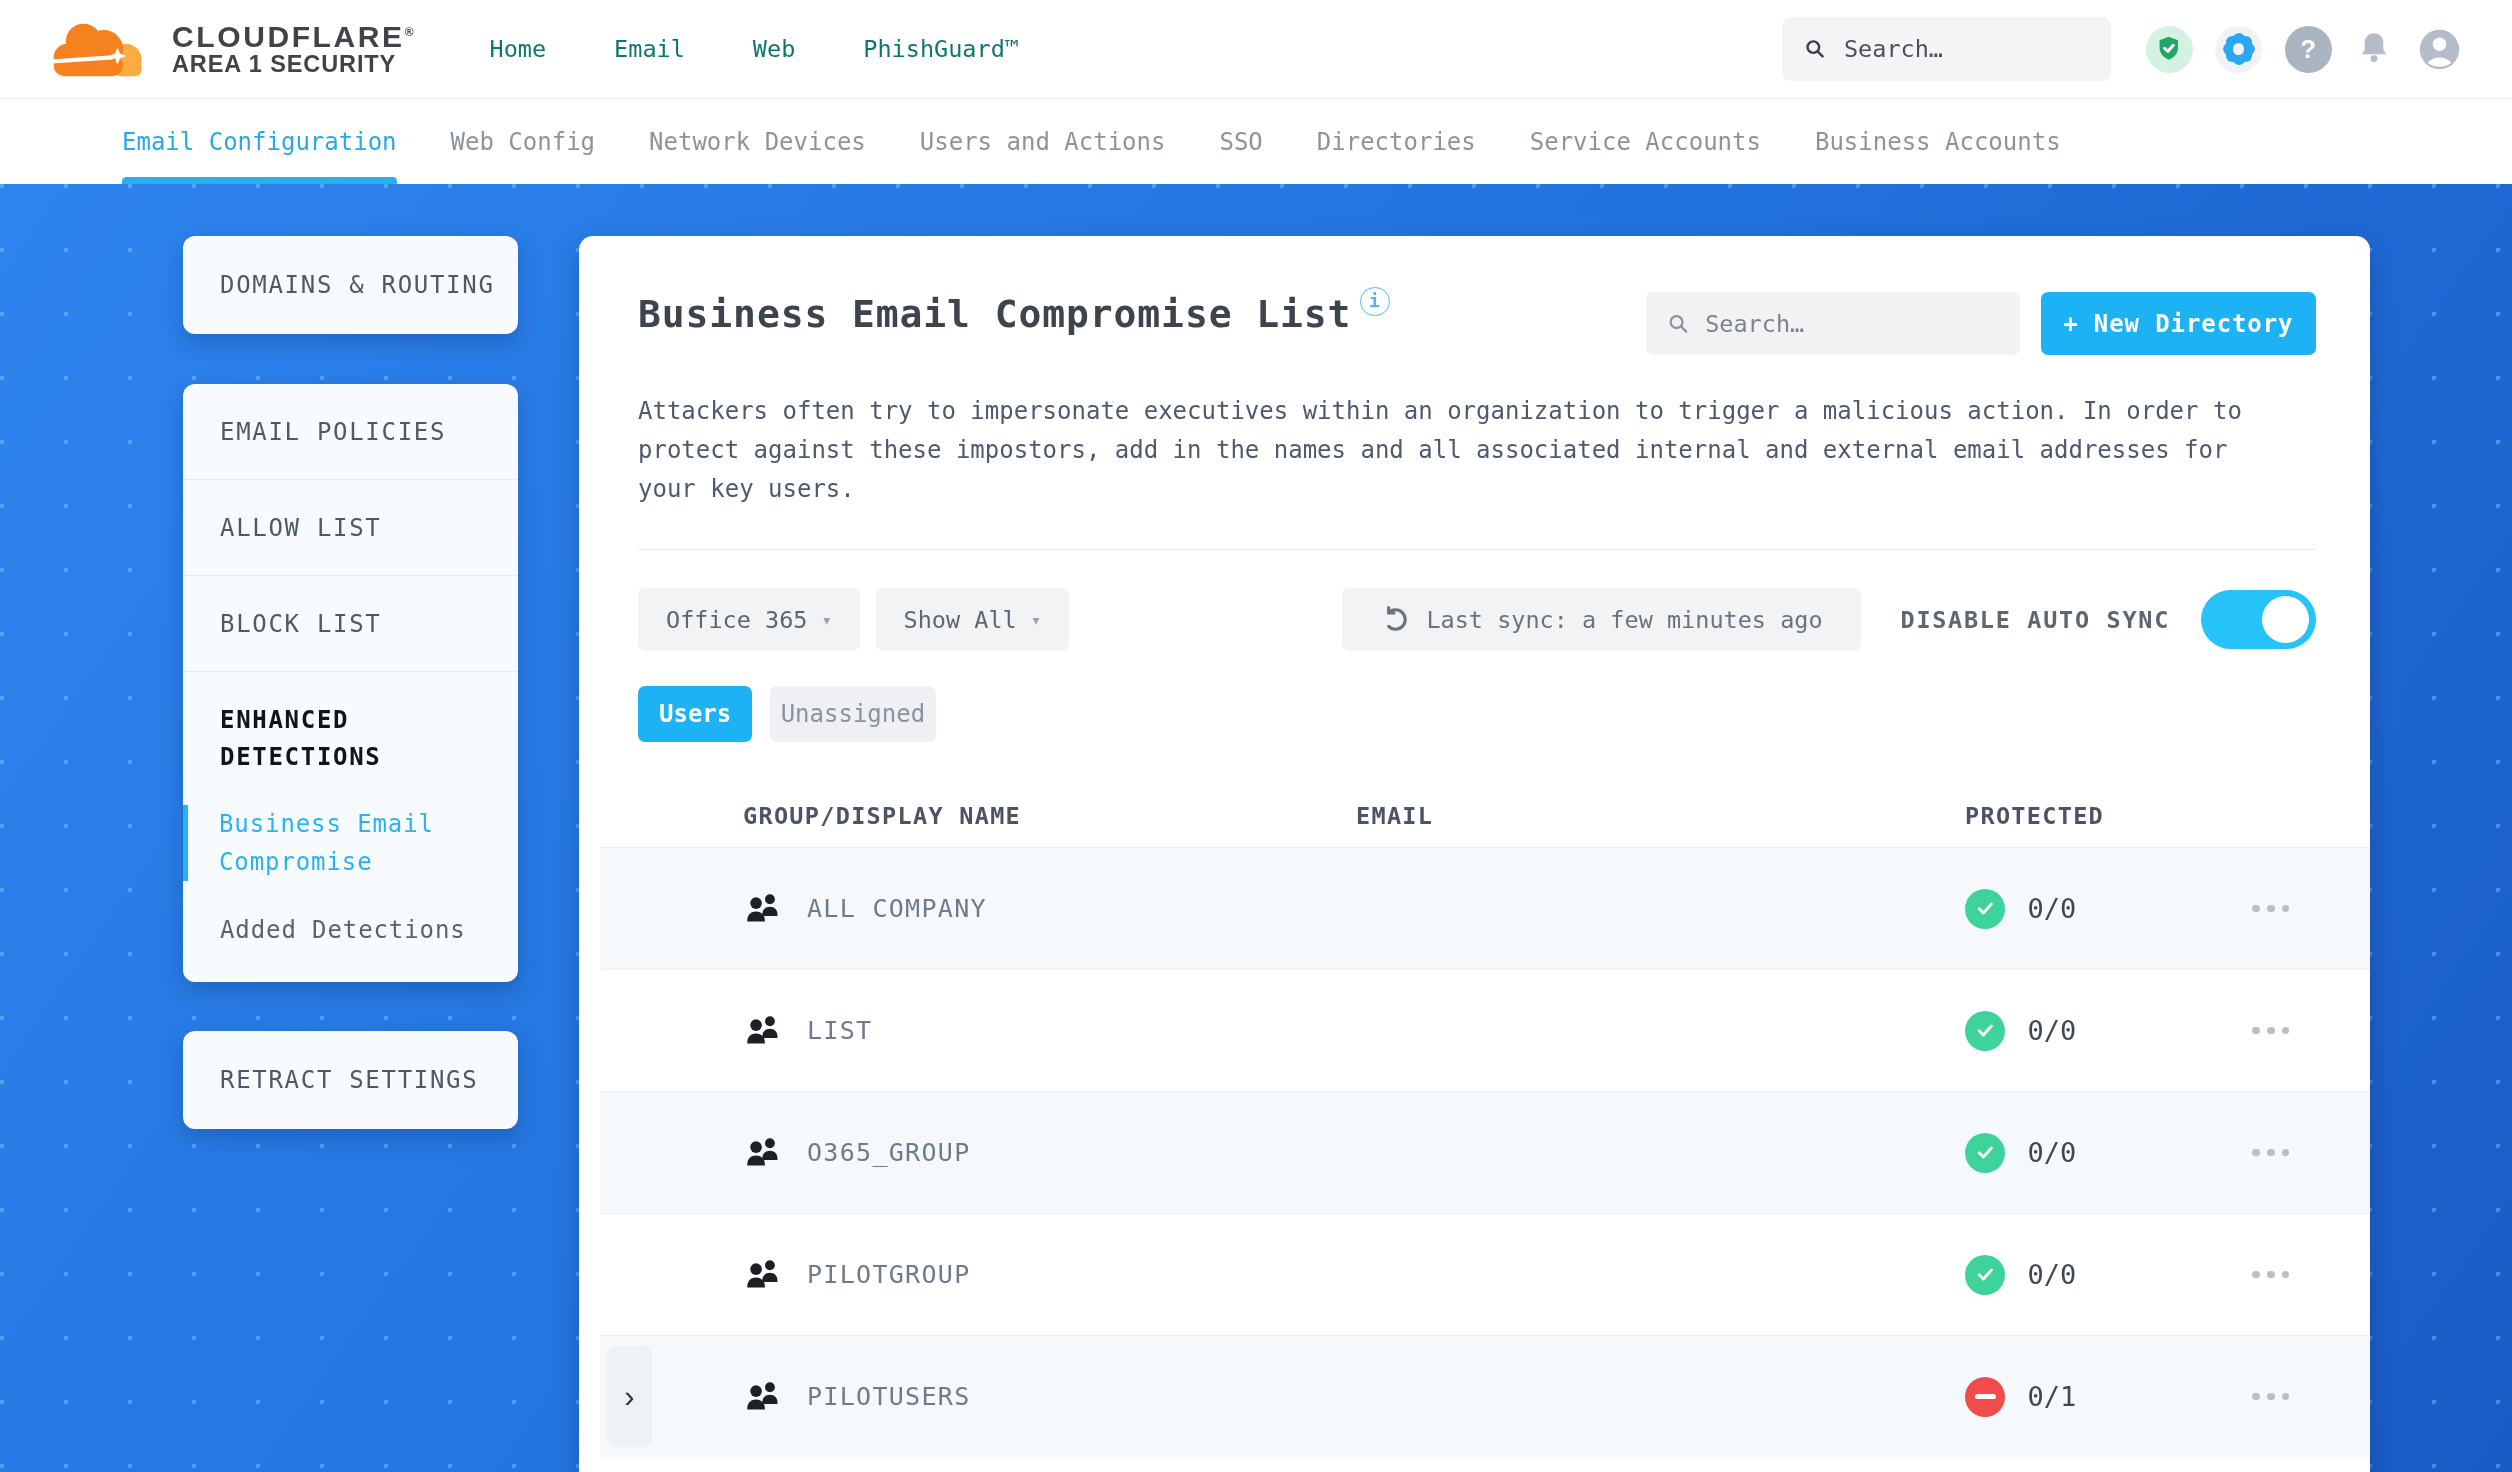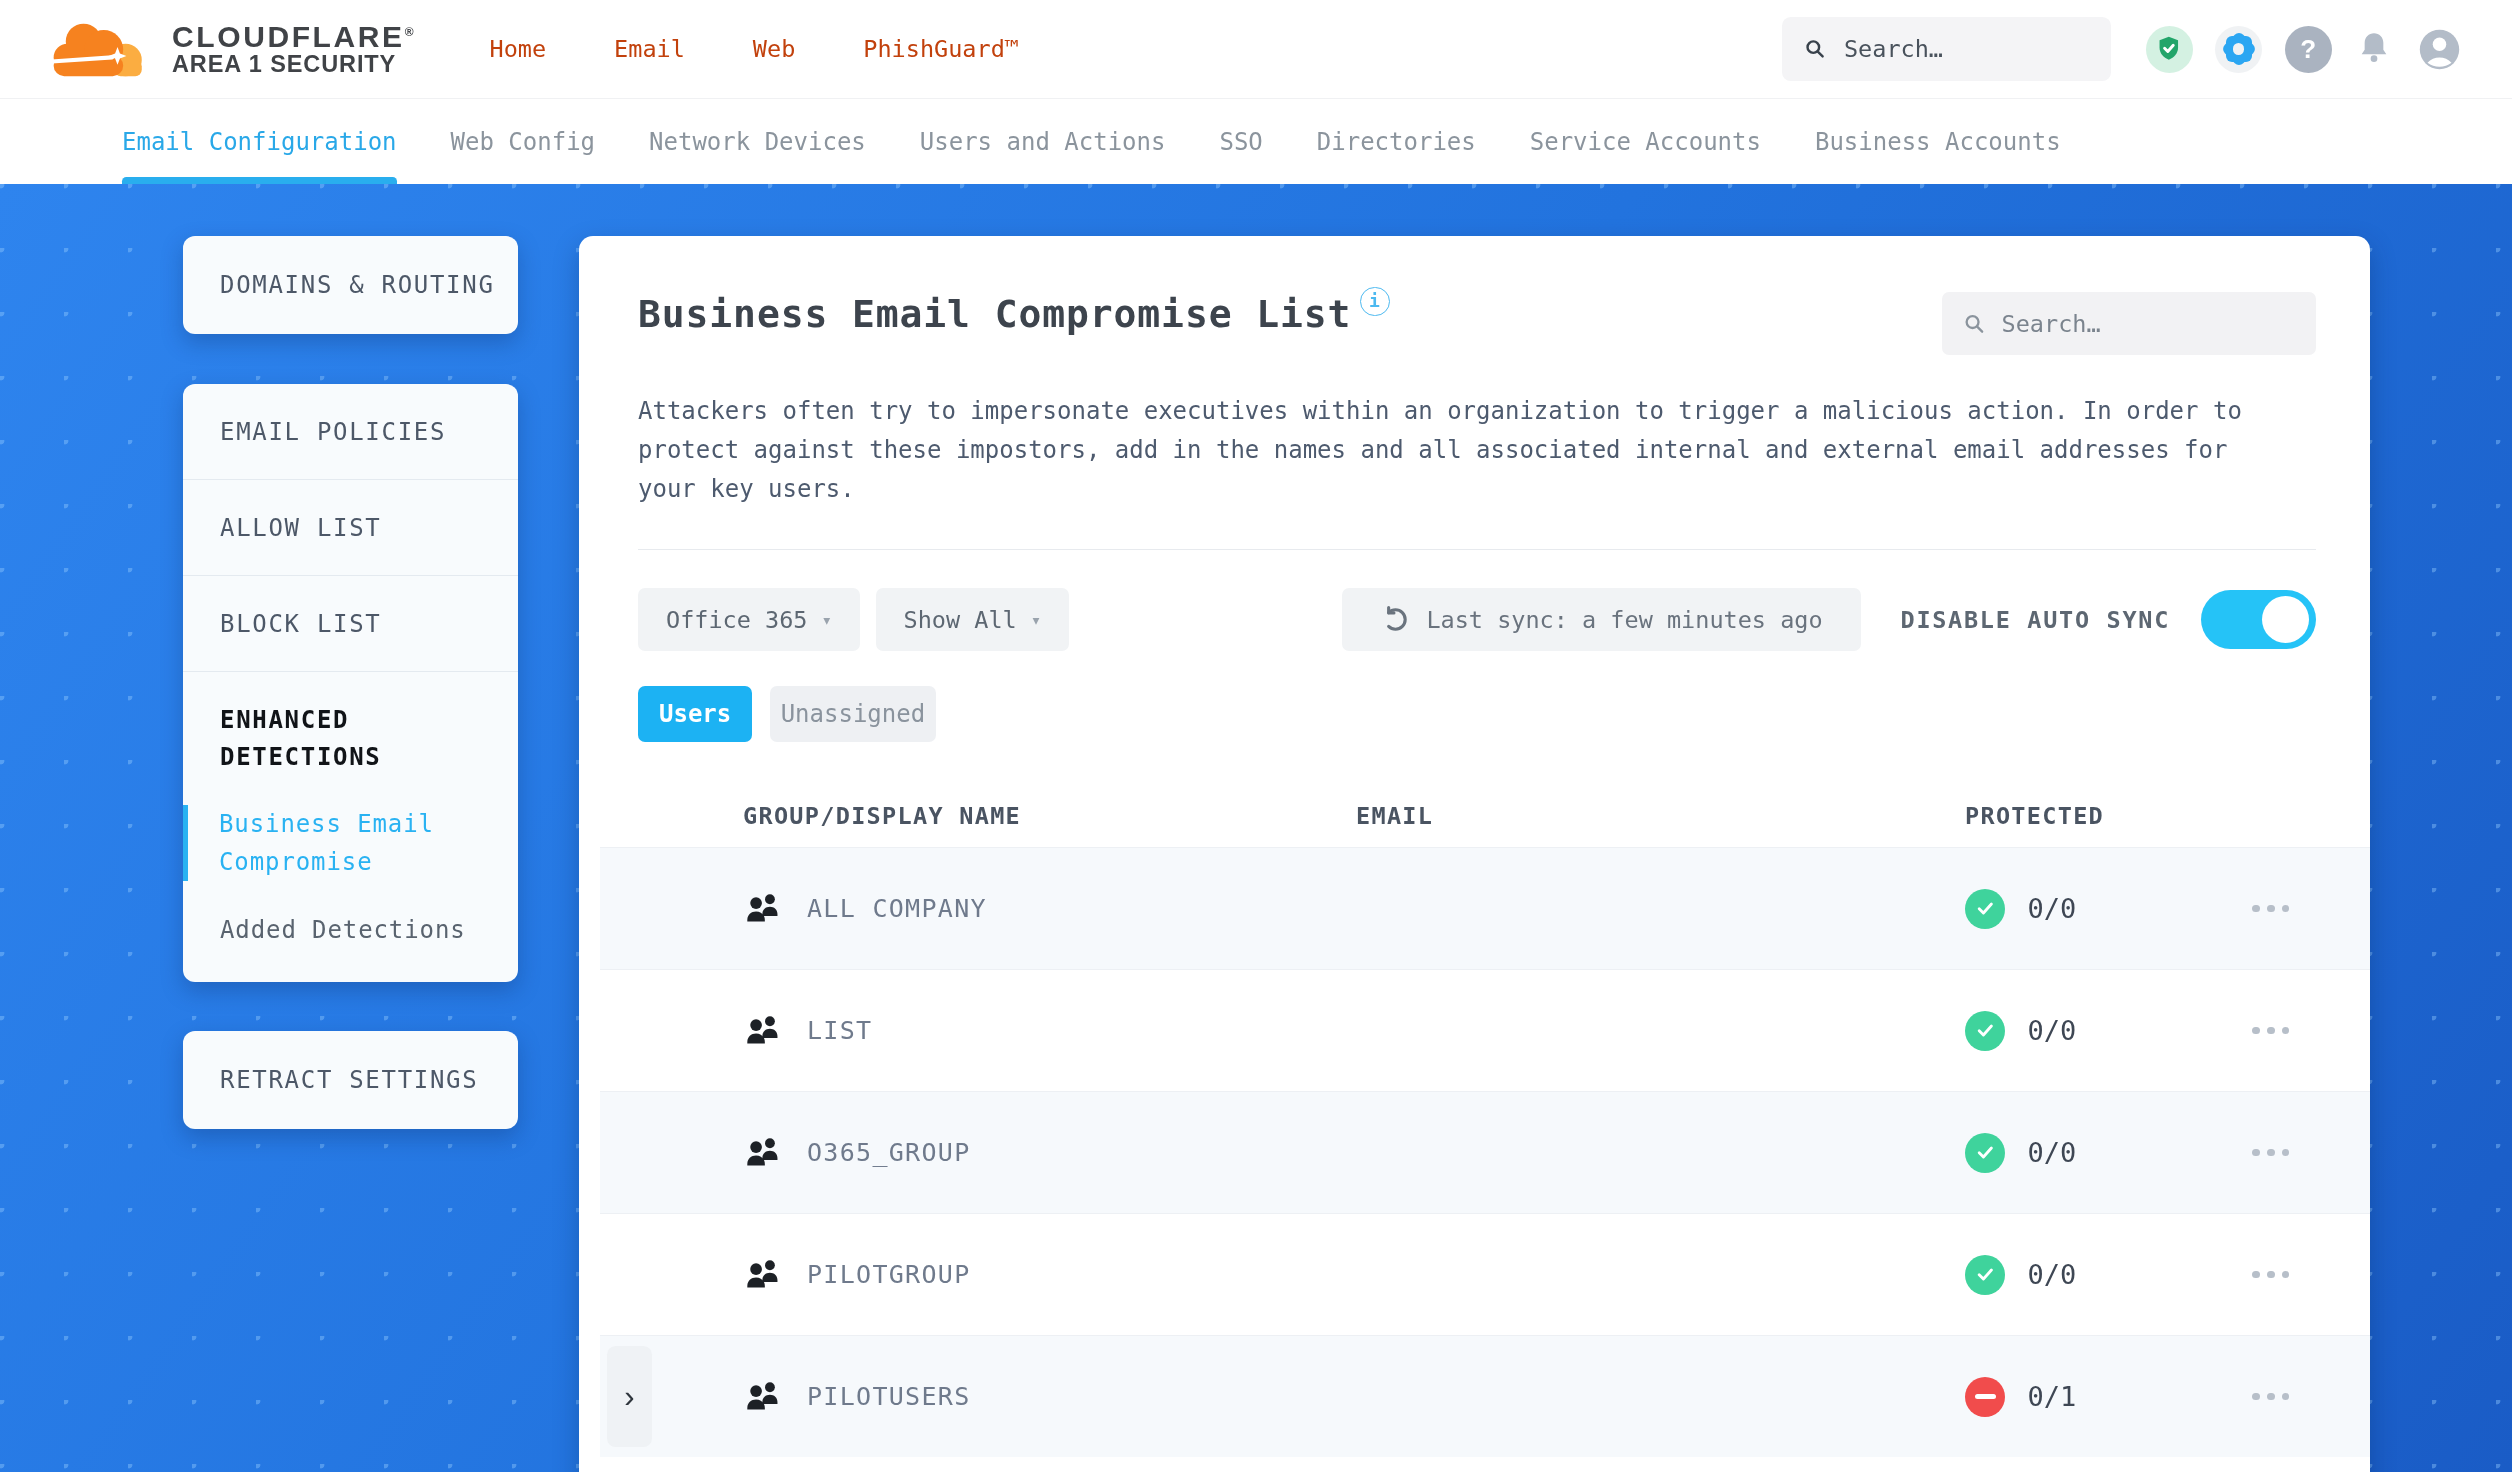--- a/index.html
+++ b/index.html
@@ -8,21 +8,21 @@
 
   
   .topbar { height:98px; background:#fff; display:flex; align-items:center; padding:0 50px 0 48px; position:relative; z-index:5; }
   .logo-wrap { display:flex; align-items:center;gap:13px; }
   .logo-cloud { width:97px; height:61px; flex:none; }
   .logo-text { margin-left:14px; font-family:"Liberation Sans","DejaVu Sans",sans-serif; color:#404347; line-height:1.06; }
   .logo-name { font-size:30px; font-weight:800; letter-spacing:2.6px; }
   .logo-name sup { font-size:12px; letter-spacing:0; }
   .logo-sub { font-size:23.5px; font-weight:800; letter-spacing:0.9px; }
   .topnav { display:flex; gap:68px; margin-left:76px; }
-  .topnav-item { font-size:23.5px; color:#c2410c; white-space:nowrap; cursor:pointer; }
+  .topnav-item { font-size:23.5px; color:#0f766e; white-space:nowrap; cursor:pointer; }
   .top-search { margin-left:auto; width:329px; height:64px; background:#f4f4f6; border-radius:8.7px; display:flex; align-items:center; padding:0 22.6px; gap:17.4px; }
   .top-search input { border:0; outline:0; background:transparent; font:23.5px "DejaVu Sans Mono",monospace; color:#39424c; width:100%; }
   .top-search input::placeholder { color:#49525c; }
   .top-icons { display:flex; align-items:center; gap:22.6px; margin-left:35px; }
   .icon-circle { width:47px; height:47px; border-radius:50%; display:flex; align-items:center; justify-content:center; flex:none; cursor:pointer; }
   .ic-shield { background:#d4f1e2; }
   .ic-gear { background:#f0f2f4; }
   .gear { width:26px; height:26px; background:#2ba6f2; border-radius:6px; position:relative; }
   .gear::before { content:""; position:absolute; inset:0; background:#2ba6f2; border-radius:6px; transform:rotate(45deg); }
   .gear::after { content:""; position:absolute; width:11.3px; height:11.3px; background:#f0f2f4; border-radius:50%; top:7.4px; left:7.4px; z-index:1; }
@@ -198,20 +198,21 @@
     <div class="main-head">
       <h1 class="page-title"><span>Business Email Compromise List</span><span class="info-badge">i</span></h1>
       <div class="head-actions">
         <div class="panel-search">
           <svg width="26" height="26" viewBox="0 0 24 24" fill="none" stroke="#8b949d" stroke-width="2.4" stroke-linecap="round">
               <circle cx="10" cy="10" r="6.2"></circle>
               <line x1="14.8" y1="14.8" x2="20" y2="20"></line>
             </svg>
           <input type="text" placeholder="Search…" style="">
         </div>
+        <button class="btn-new">+ New Directory</button>
       </div>
     </div>
 
     <p class="description">Attackers often try to impersonate executives within an organization to trigger a malicious action. In order to protect against these impostors, add in the names and all associated internal and external email addresses for your key users.</p>
     <div class="divider"></div>
 
     <div class="filter-row">
       <div class="chip">
         <span>Office 365</span>
           <span class="caret">▾</span>

